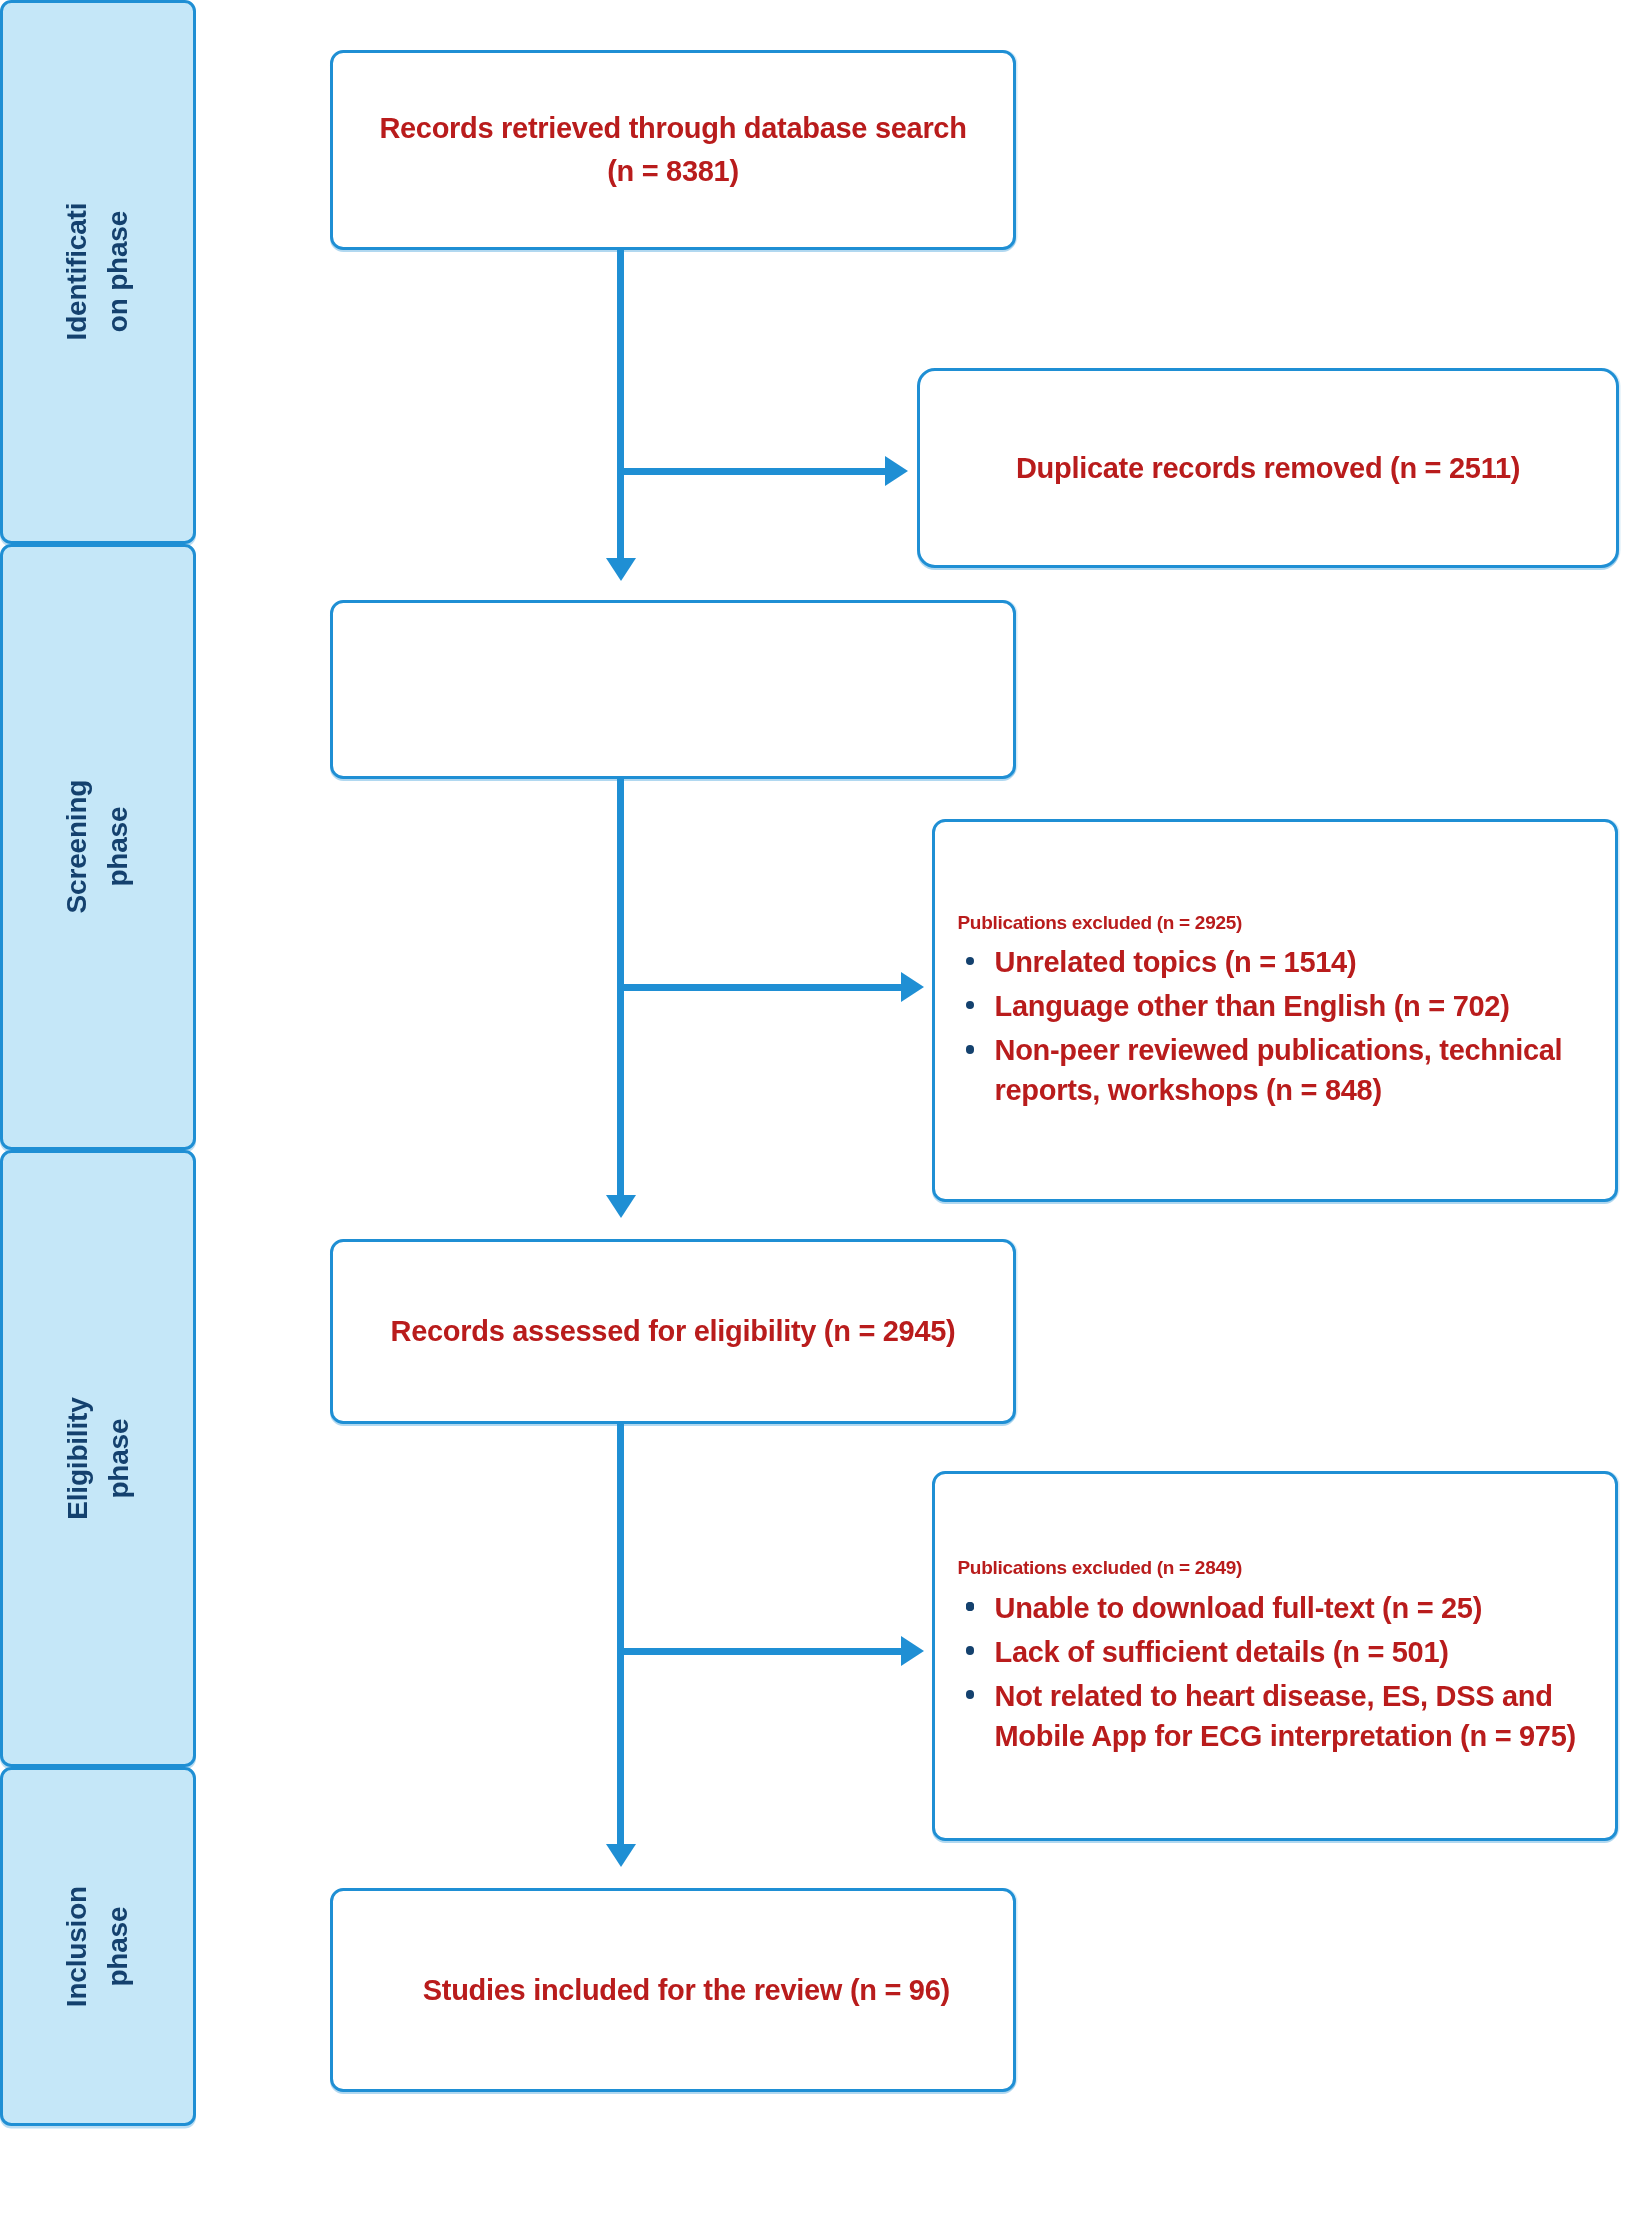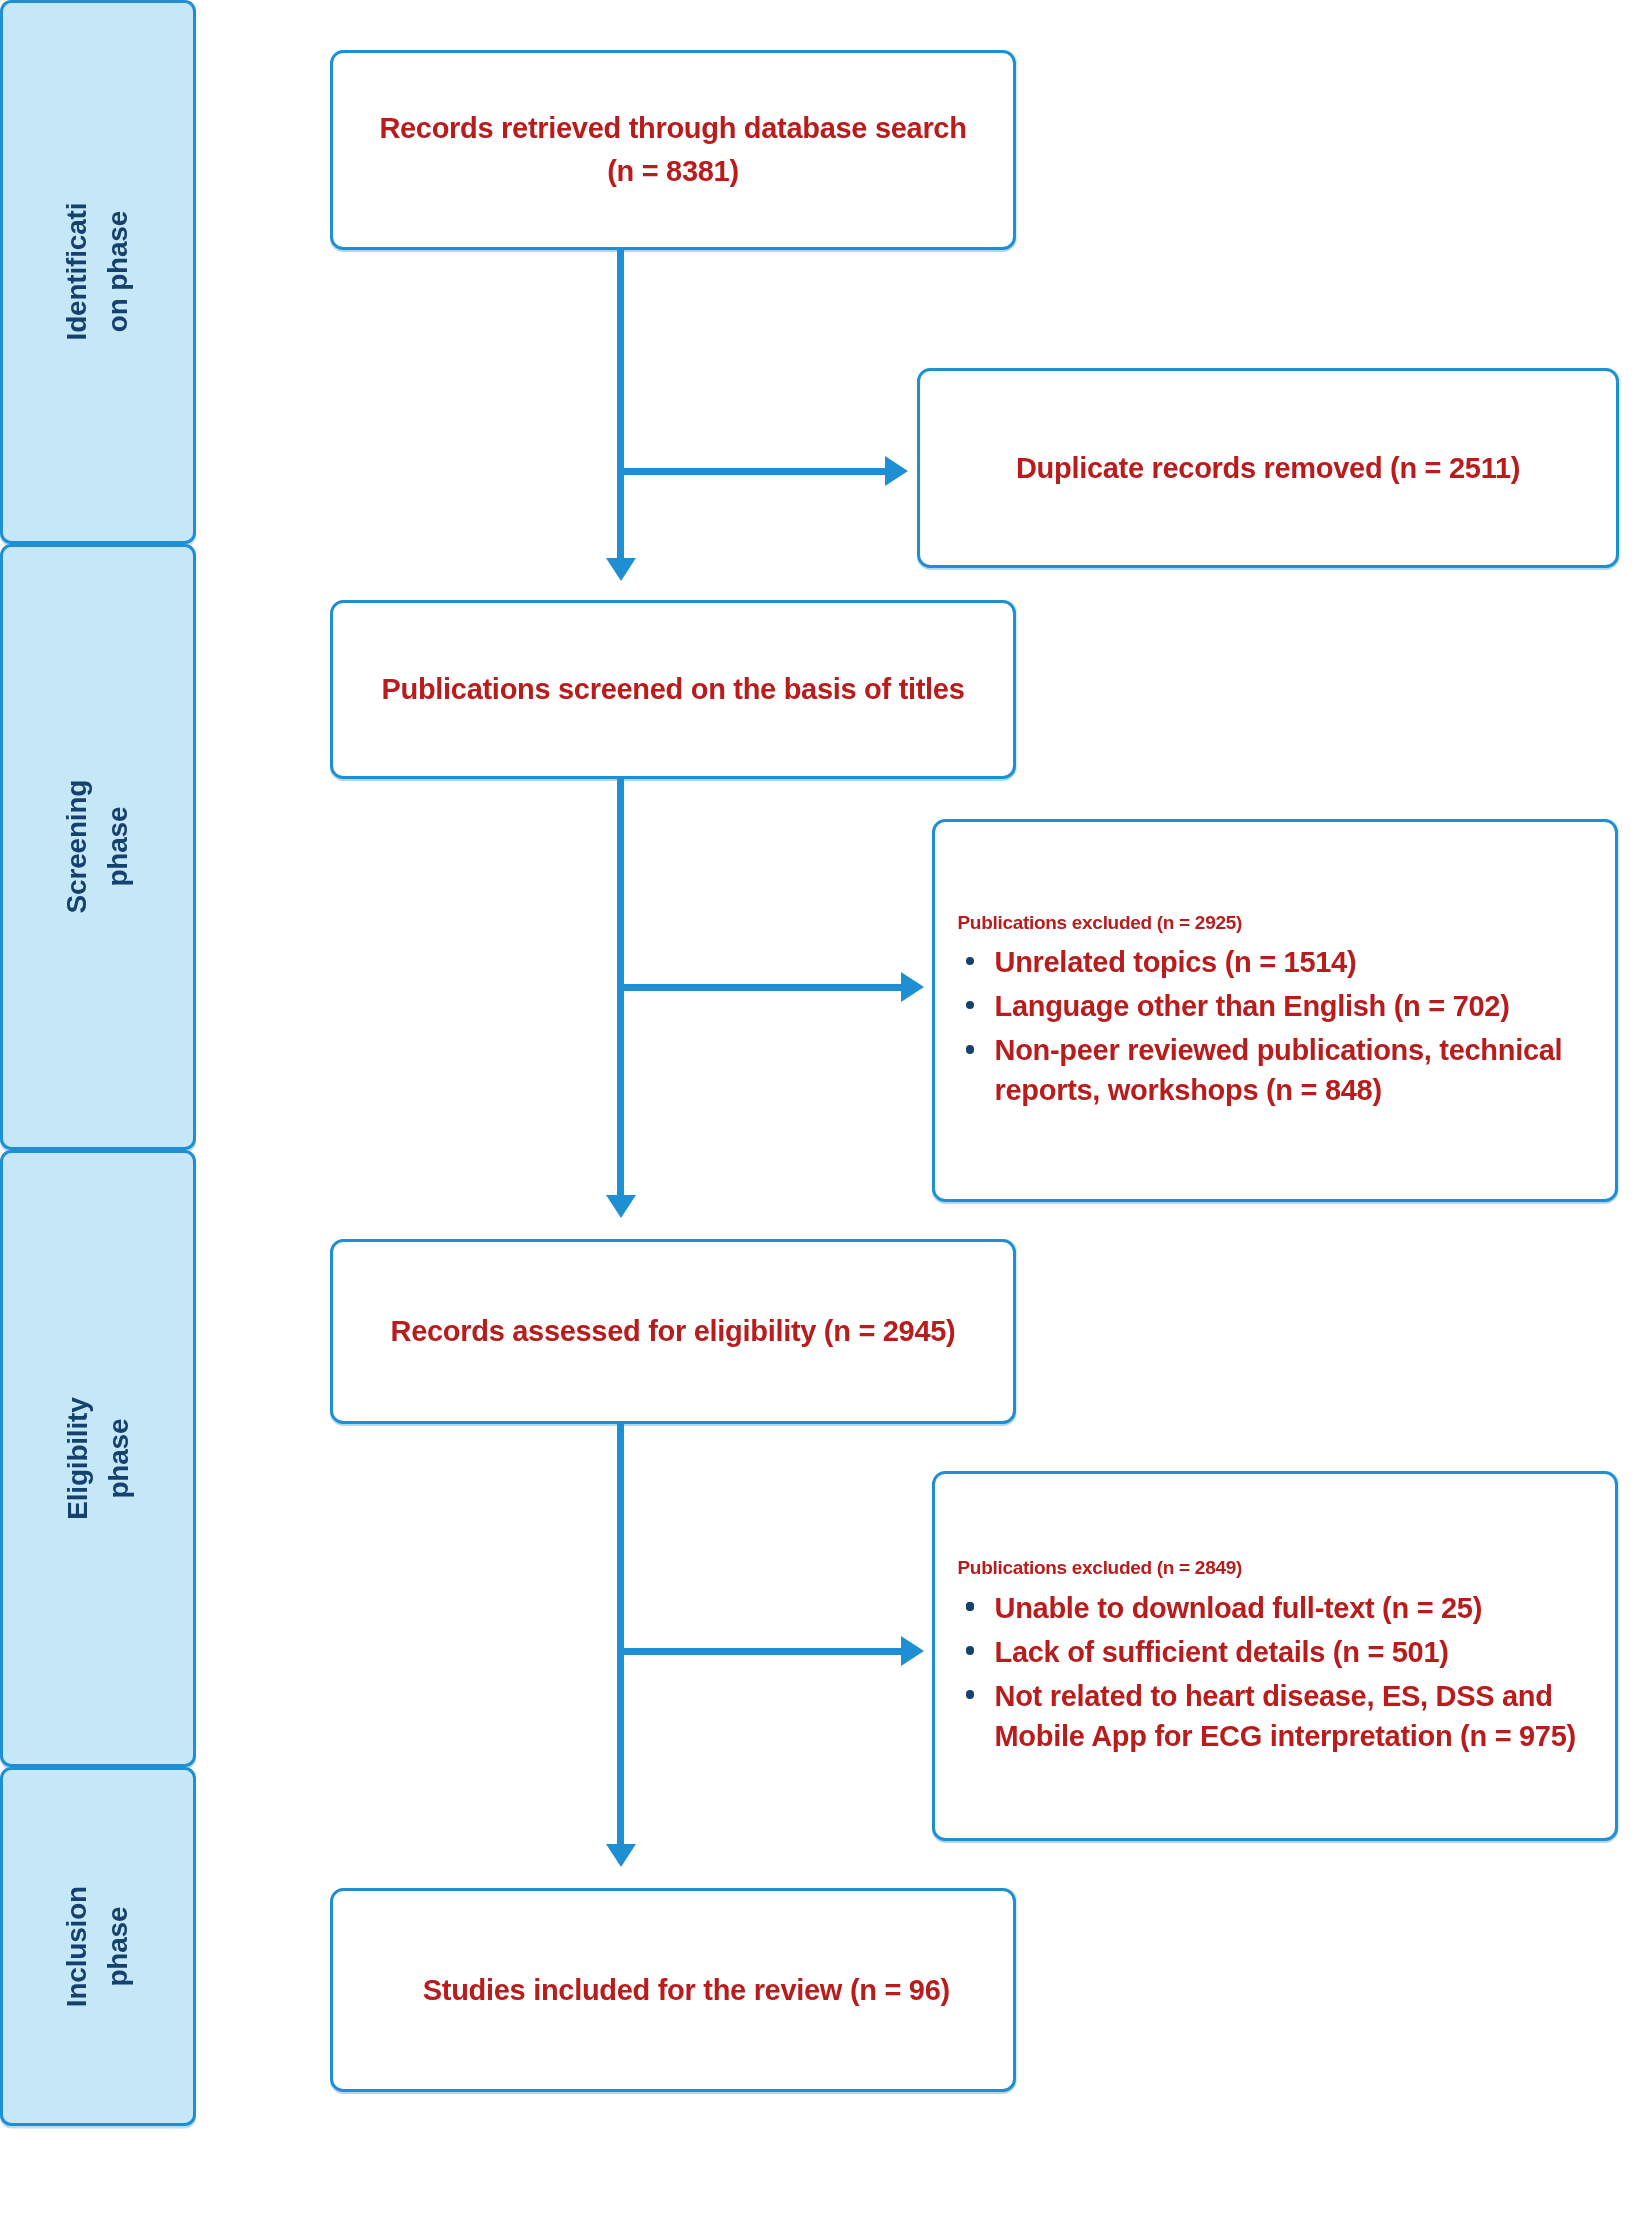--- a/index.html
+++ b/index.html
@@ -154,29 +154,28 @@
   <div class="hline" style="left:617px;top:1648px;width:287px;"></div>
   <div class="arrow-right" style="left:901px;top:1636px;"></div>
 
   <div class="box proc" style="left:330px;top:50px;width:686px;height:200px;">
     <div>
       <div>Records retrieved through database search</div>
       <div>(n = 8381)</div>
     </div>
   </div>
 
-  <div class="box proc" style="left:917px;top:368px;width:702px;height:200px;">
+  <div class="box proc" style="left:917px;top:368px;width:702px;height:200px;border-radius:18px;">
     <div>
       <div>Duplicate records removed (n = 2511)</div>
     </div>
   </div>
 
   <div class="box proc" style="left:330px;top:600px;width:686px;height:179px;">
     <div>
-      <div>Publications screened on the basis of titles</div>
     </div>
   </div>
 
   <div class="box proc" style="left:330px;top:1239px;width:686px;height:185px;">
     <div>
       <div>Records assessed for eligibility (n = 2945)</div>
     </div>
   </div>
 
   <div class="box proc" style="left:330px;top:1888px;width:686px;height:204px;padding-left:44px;">

